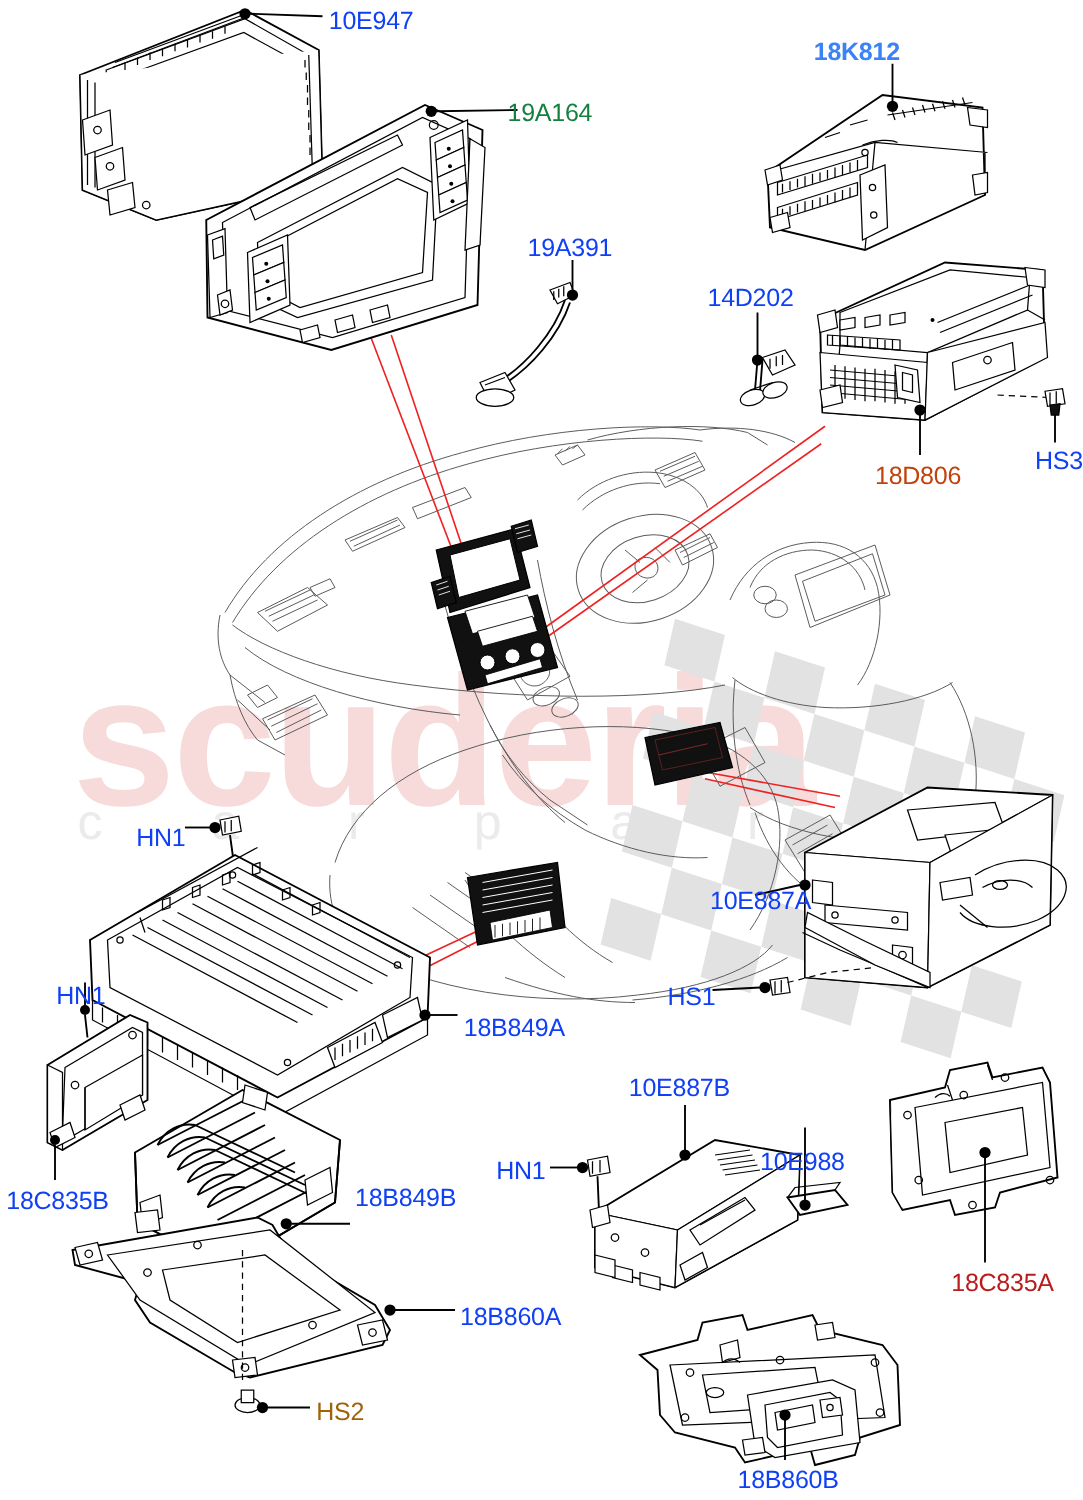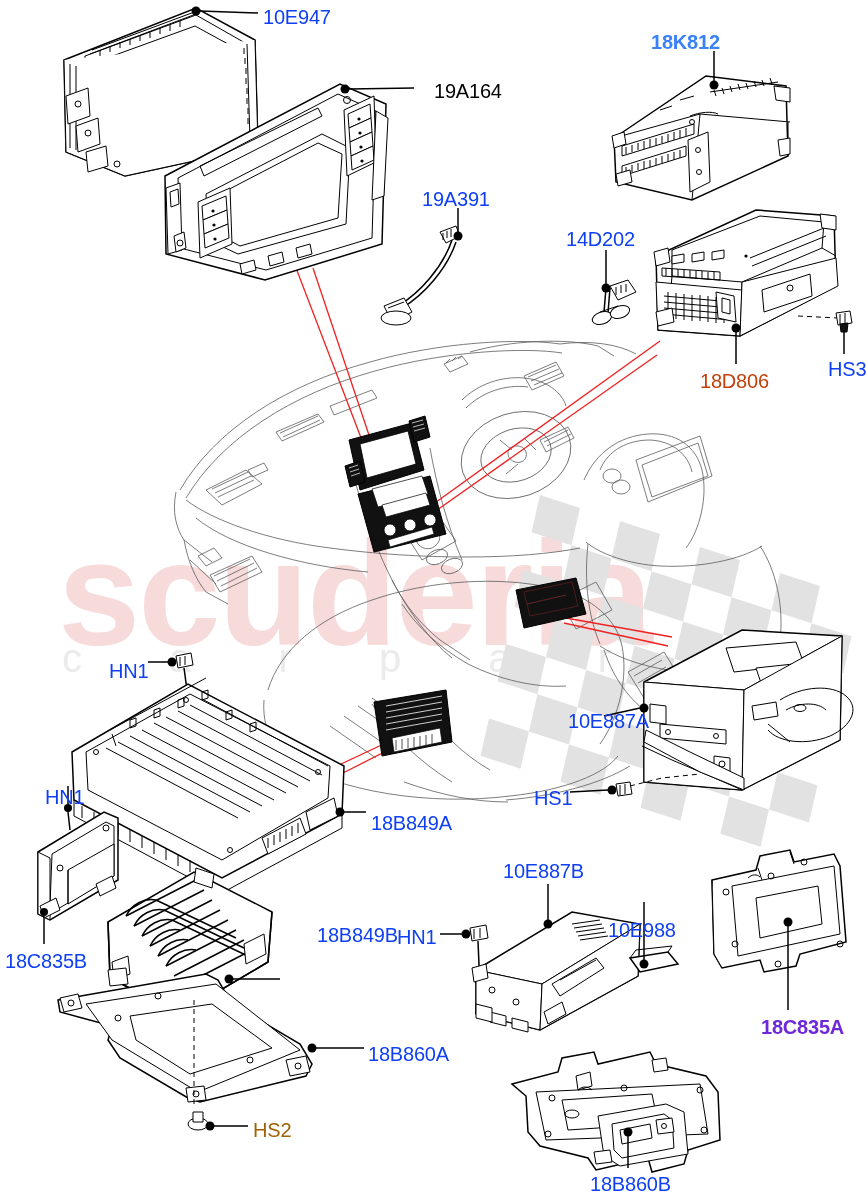--- a/index.html
+++ b/index.html
@@ -673,35 +673,35 @@
 
     <g>
       <circle class="dot" cx="628" cy="1132" r="4.5"></circle>
       <path class="ln" d="M628 1136 L628 1168"></path>
     </g>
 
   </svg>
 
   <div id="labels">
       <div class="lbl" style="left: 263px; top: 6px; color: rgb(16, 64, 245);">10E947</div>
-      <div class="lbl" style="left: 434px; top: 80px; color: #000000;">19A164</div>
+      <div class="lbl" style="left: 406px; top: 80px; color: #15803d;">19A164</div>
       <div class="lbl" style="left: 651px; top: 31px; color: #3b82f6; font-weight: bold;">18K812</div>
       <div class="lbl" style="left: 422px; top: 188px; color: rgb(16, 64, 245);">19A391</div>
       <div class="lbl" style="left: 566px; top: 228px; color: rgb(16, 64, 245);">14D202</div>
       <div class="lbl" style="left: 700px; top: 370px; color: #c2410c;">18D806</div>
       <div class="lbl" style="left: 828px; top: 358px; color: rgb(16, 64, 245);">HS3</div>
       <div class="lbl" style="left: 524px; top: 710px; color: rgb(16, 64, 245); margin-left: 44px;">10E887A</div>
       <div class="lbl" style="left: 534px; top: 787px; color: rgb(16, 64, 245);">HS1</div>
       <div class="lbl" style="left: 109px; top: 660px; color: rgb(16, 64, 245);">HN1</div>
       <div class="lbl" style="left: 45px; top: 786px; color: rgb(16, 64, 245);">HN1</div>
       <div class="lbl" style="left: 371px; top: 812px; color: rgb(16, 64, 245);">18B849A</div>
       <div class="lbl" style="left: 5px; top: 950px; color: rgb(16, 64, 245);">18C835B</div>
-      <div class="lbl" style="left: 284px; top: 924px; color: rgb(16, 64, 245); margin-left: 33px;">18B849B</div>
+      <div class="lbl" style="left: 284px; top: 948px; color: rgb(16, 64, 245);">18B849B</div>
       <div class="lbl" style="left: 368px; top: 1043px; color: rgb(16, 64, 245);">18B860A</div>
       <div class="lbl" style="left: 253px; top: 1119px; color: #a16207;">HS2</div>
       <div class="lbl" style="left: 503px; top: 860px; color: rgb(16, 64, 245);">10E887B</div>
       <div class="lbl" style="left: 608px; top: 880px; color: rgb(16, 64, 245); margin-top: 39px;">10E988</div>
       <div class="lbl" style="left: 397px; top: 926px; color: rgb(16, 64, 245);">HN1</div>
-      <div class="lbl" style="left: 761px; top: 1016px; color: #6d28d9; font-weight: bold;">18C835A</div>
+      <div class="lbl" style="left: 761px; top: 1016px; color: #b91c1c;">18C835A</div>
       <div class="lbl" style="left: 590px; top: 1173px; color: rgb(16, 64, 245);">18B860B</div>
     </div>
 
 </div>
 
 </body></html>

